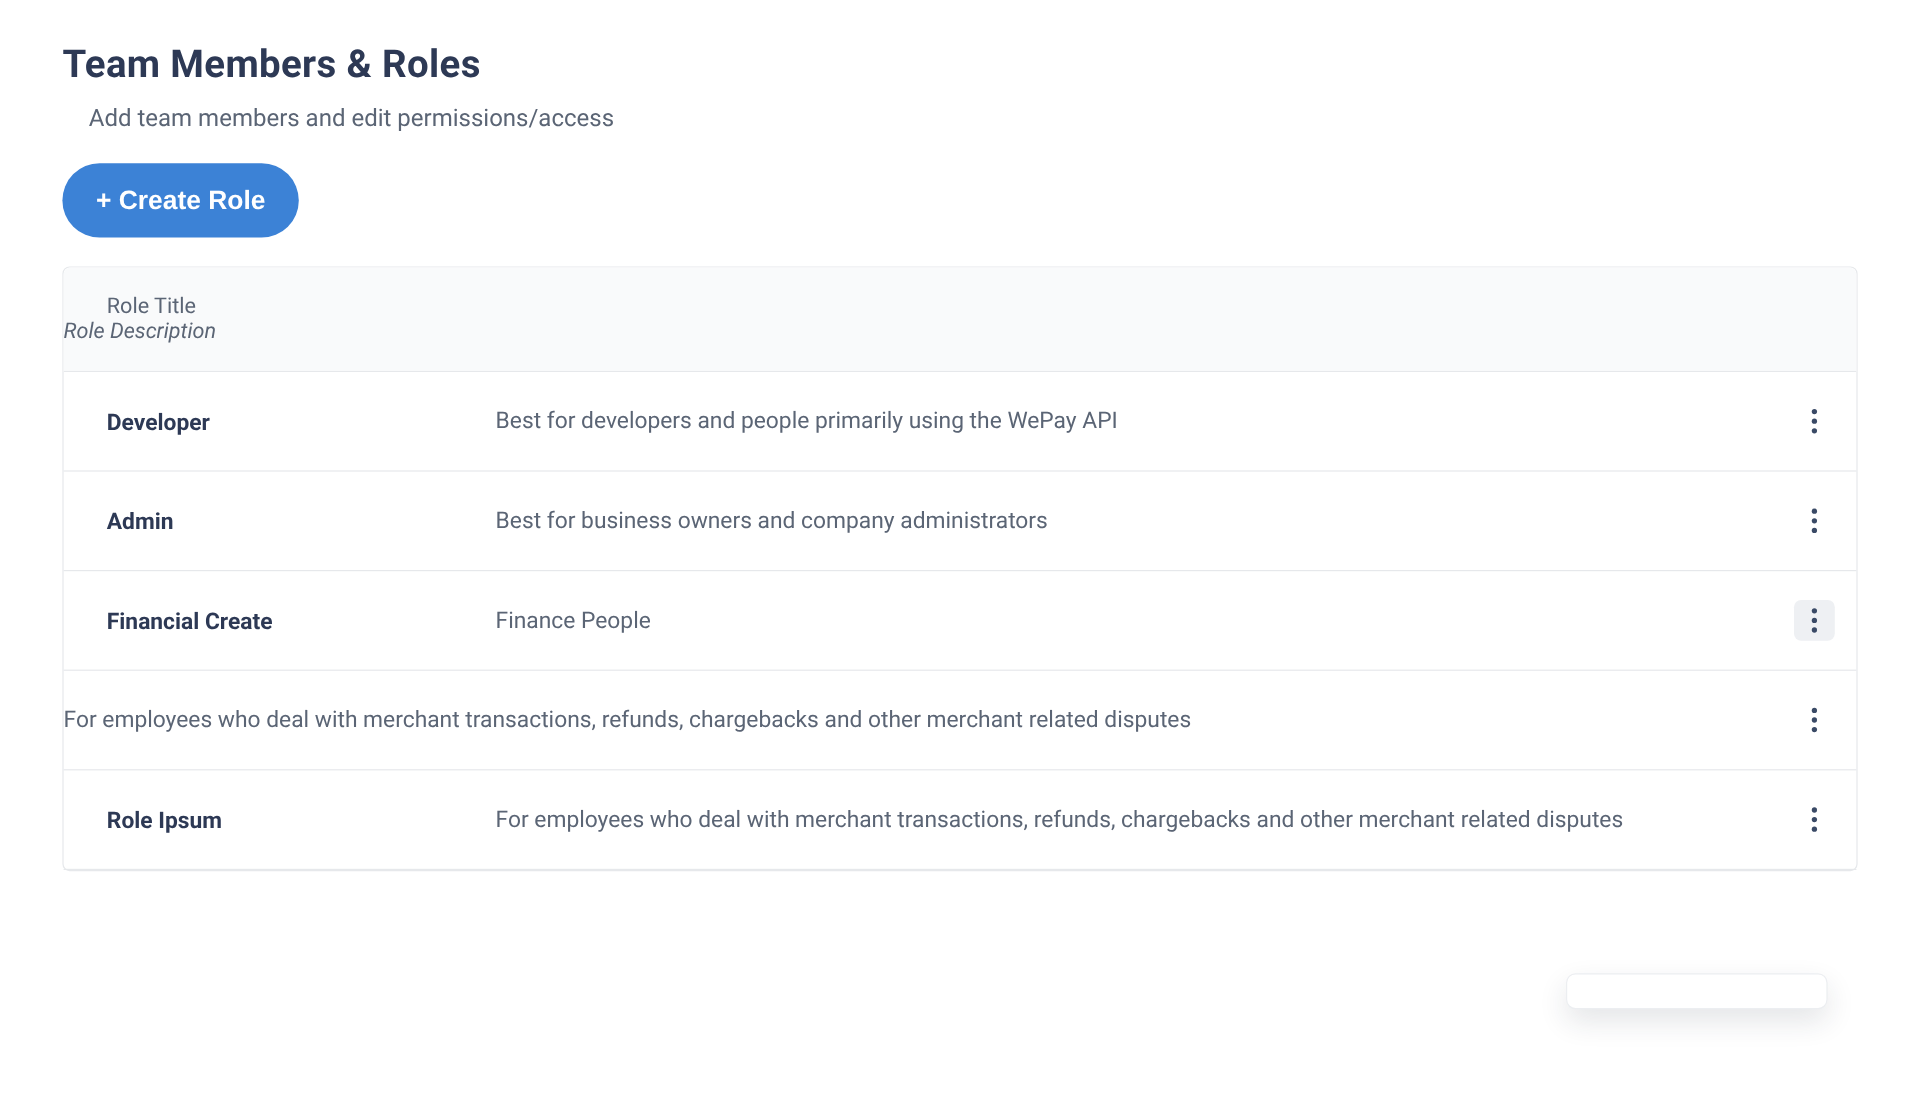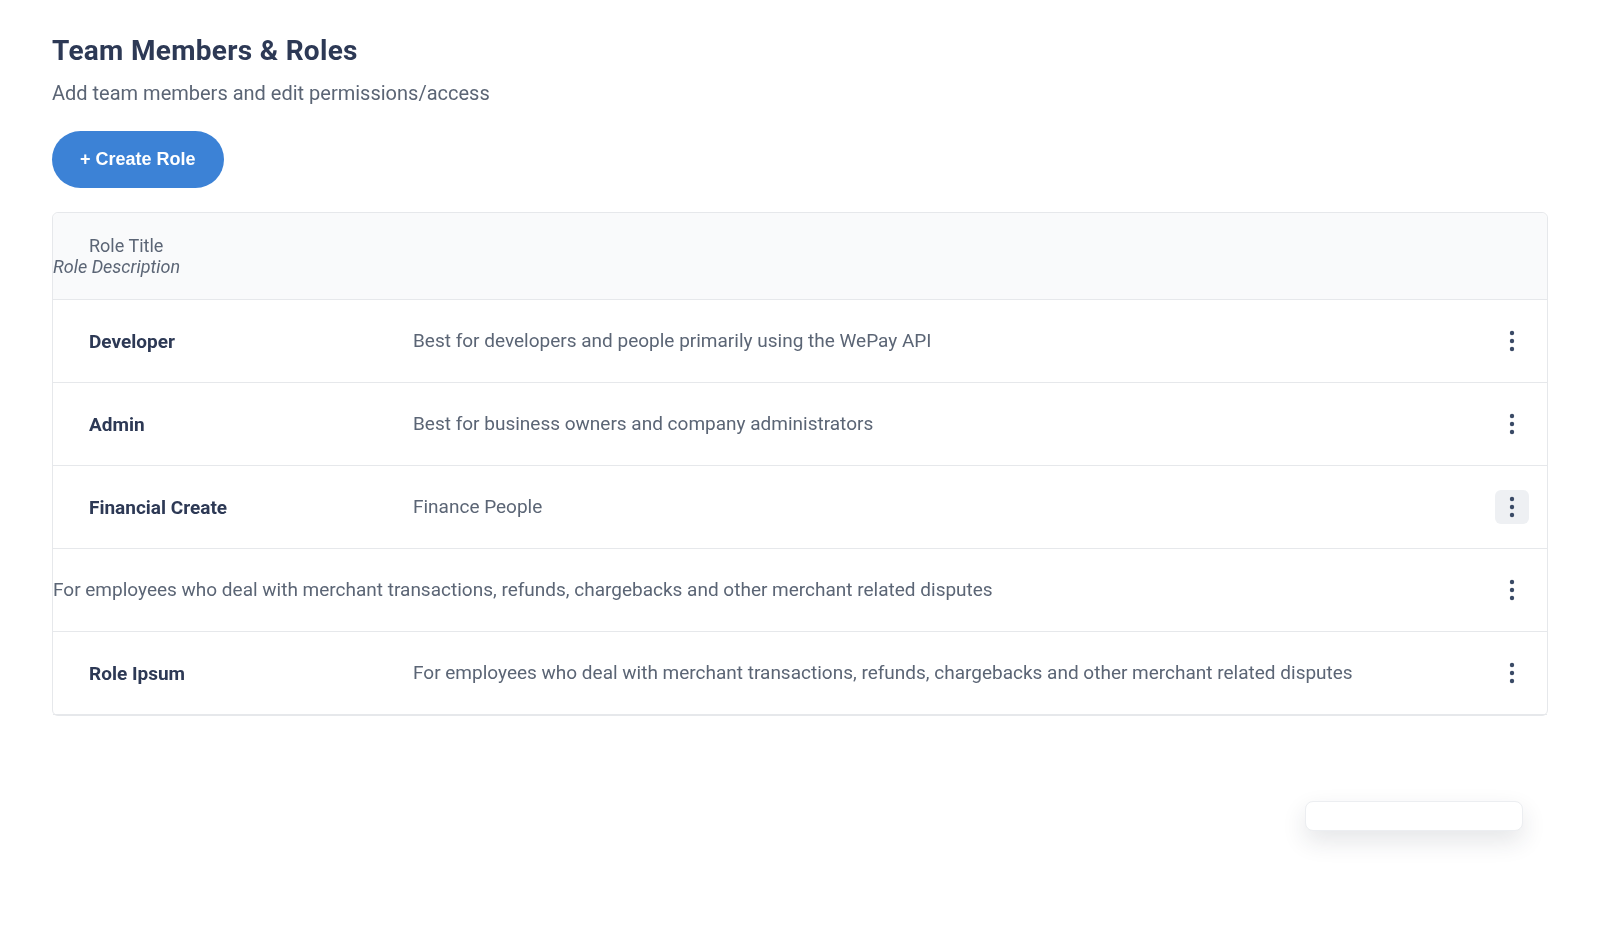--- a/index.html
+++ b/index.html
@@ -1,33 +1,33 @@
 <!DOCTYPE html>
 <html><head>
 <meta charset="utf-8">
 <style>
   * { box-sizing: border-box; margin: 0; padding: 0; }
   html, body { width: 1600px; height: 926px; background: #ffffff; font-family: -apple-system, BlinkMacSystemFont, "Segoe UI", Roboto, Helvetica, Arial, sans-serif; }
   .page { padding: 34px 52px 40px 52px; }
 
-  .page-title { font-size: 28px; font-weight: 700; color: #2d3955; letter-spacing: 0.3px; }
-  .page-subtitle { margin-top: 14px; font-size: 20px; color: #5b6575; font-weight: 400; }
+  .page-title { font-size: 32px; font-weight: 700; color: #2d3955; letter-spacing: 0.3px; }
+  .page-subtitle { margin-top: 14px; font-size: 20px; color: #5b6575; font-weight: 400; margin-left: 22px; }
 
   .tabs { margin-top: 68px; display: flex; border-bottom: 1px solid #e6e8eb; gap: 48px; }
   .tab { padding: 0 0 14px 0; font-size: 22px; color: #b7bcc5; cursor: pointer; border-bottom: 4px solid transparent; margin-bottom: -1px; }
   .tab.active { color: #2d3955; font-weight: 700; border-bottom-color: #3b82e0; }
 
   .create-btn {
     margin-top: 26px;
     background: #3c82d6;
     color: #ffffff;
     border: none;
     border-radius: 999px;
     padding: 18px 28px;
-    font-size: 18px;
+    font-size: 22px;
     font-weight: 600;
     cursor: pointer;
     display: inline-flex; align-items: center;
   }
 
   .table { margin-top: 24px; border: 1px solid #e6e8eb; border-radius: 6px; overflow: visible; position: relative; }
   .thead { background: #f9fafb; display: flex; padding: 22px 0; border-bottom: 1px solid #e6e8eb; border-radius: 6px 6px 0 0; flex-direction: column;}
   .th { font-size: 18px; color: #5b6575; font-weight: 400; }
   .col-title { width: 360px; padding-left: 36px; }
   .col-desc  { flex: 1; padding-right: 80px; font-style: italic; }

